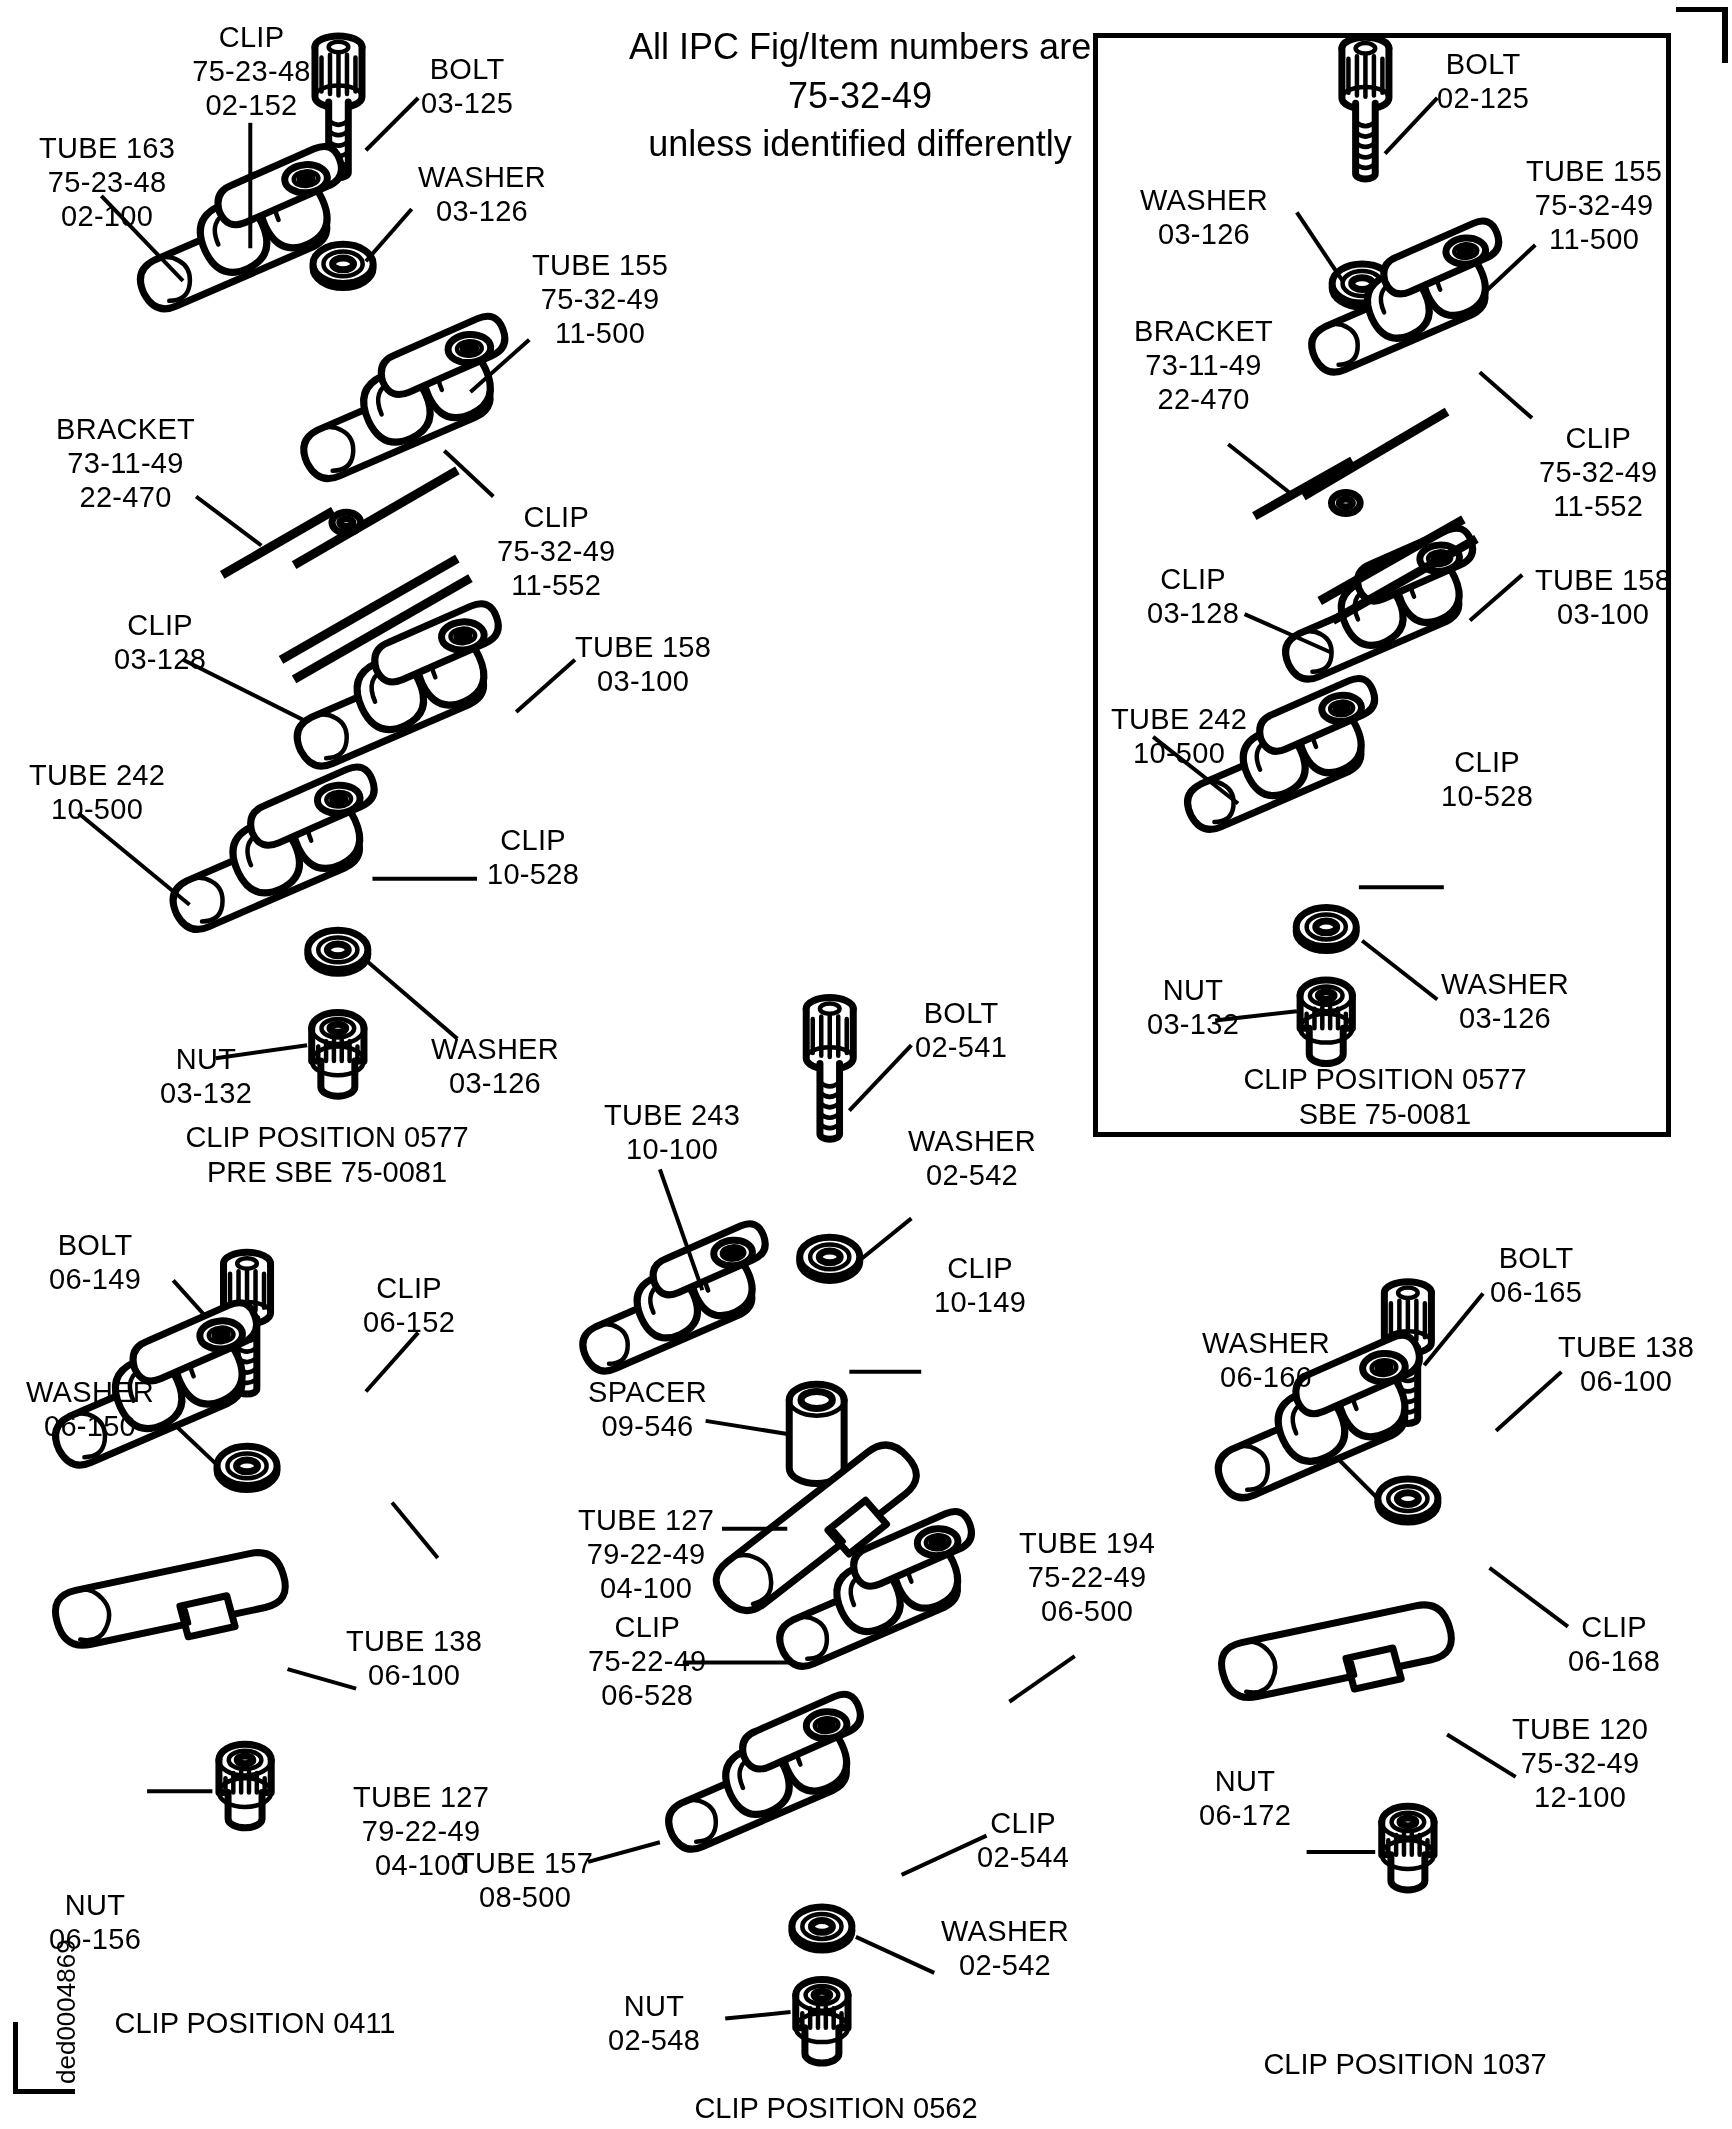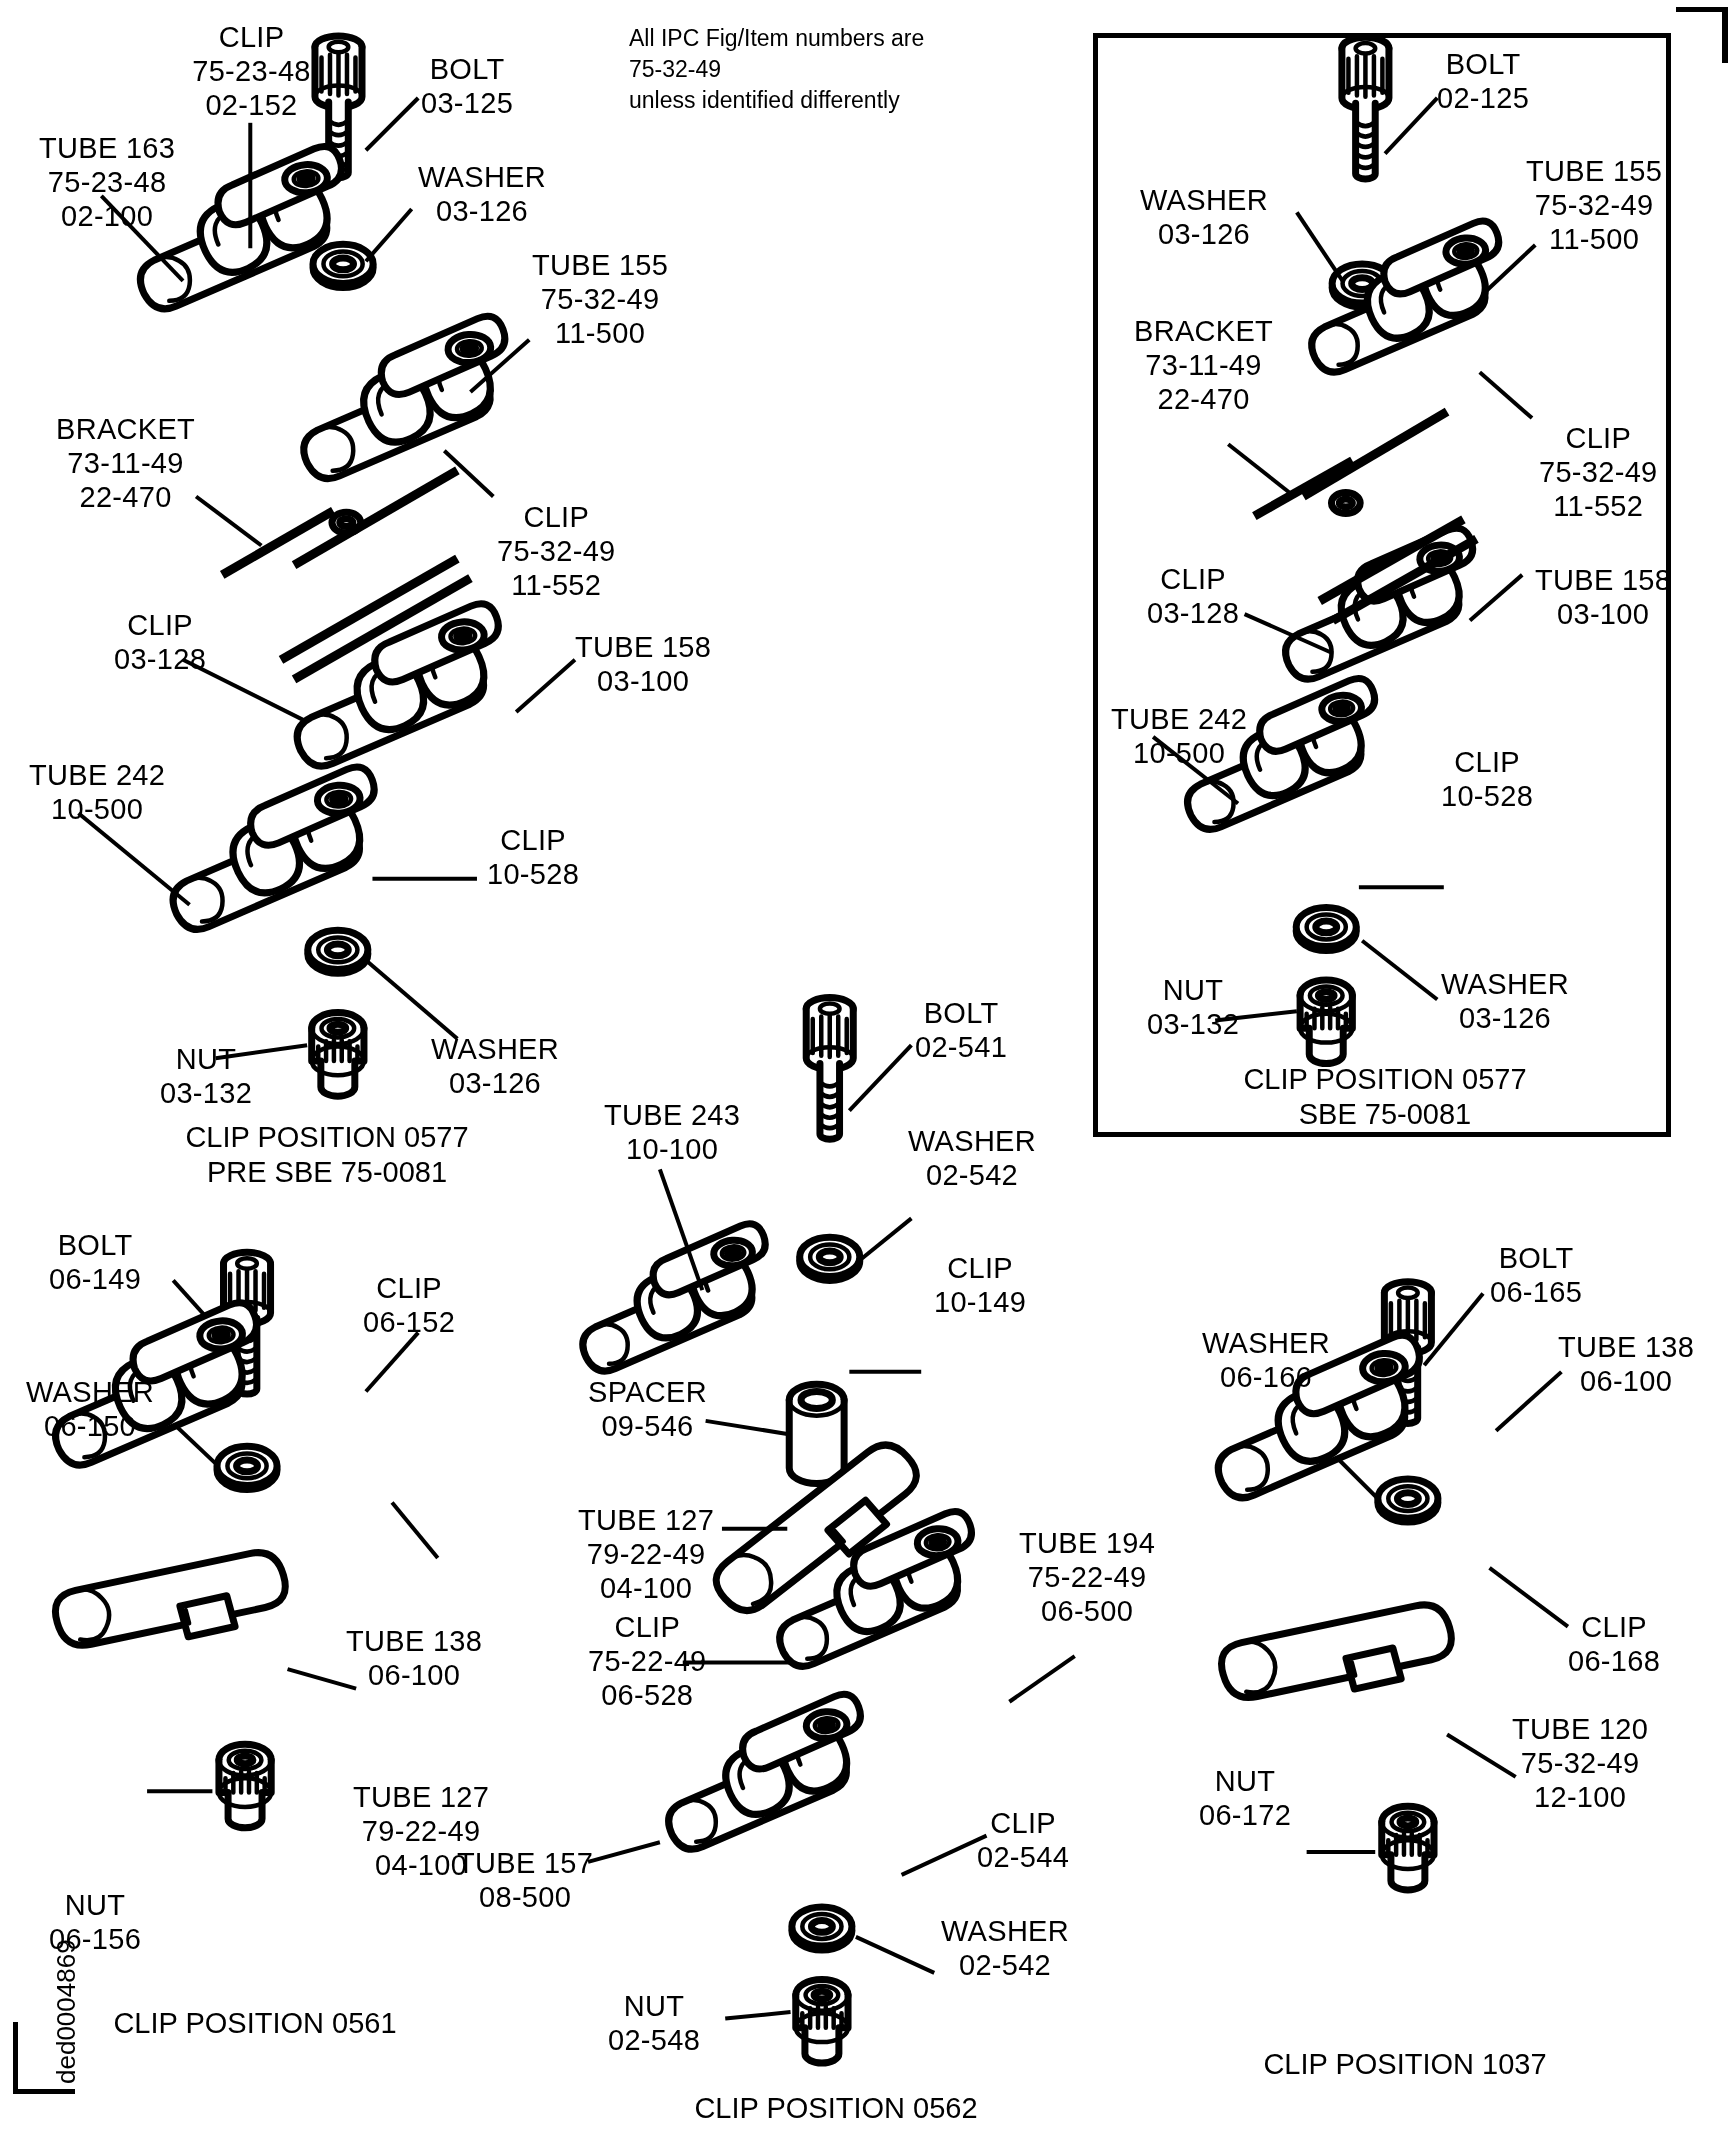--- a/index.html
+++ b/index.html
@@ -1,20 +1,20 @@
 <!DOCTYPE html>
 <html style="font-size:10.5px"><head>
 <meta charset="utf-8">
 <style>
   html,body{margin:0;padding:0;background:#fff;}
   #page{position:relative;width:1732px;height:2129px;background:#fff;
         font-family:"Liberation Sans","DejaVu Sans",sans-serif;color:#000;overflow:hidden;}
   .lbl{position:absolute;font-size:29px;line-height:1.18;white-space:pre;letter-spacing:0.3px;text-align:center;}
   .lbl.c{text-align:center;}
-  .note{position:absolute;font-size:23px;line-height:1.35;white-space:pre;}
+  .note{position:absolute;font-size:36px;line-height:1.35;white-space:pre;text-align:center;}
   .caption{position:absolute;font-size:29px;line-height:1.2;text-align:center;white-space:pre;}
   #inset{position:absolute;border:5.9px solid #000;box-sizing:border-box;}
   .cornermark{position:absolute;}
   .cornermark .h{position:absolute;background:#000;}
   .cornermark .v{position:absolute;background:#000;}
   #docid{position:absolute;font-size:26px;white-space:nowrap;
          transform-origin:0 0;transform:rotate(-90deg);}
   #docid-bracket{position:absolute;}
   #docid-bracket .h{position:absolute;background:#000;}
   #docid-bracket .v{position:absolute;background:#000;}
@@ -344,21 +344,21 @@
 06-152</div>
   <div class="lbl" style="left:26px;top:1375px;">WASHER
 06-150</div>
   <div class="lbl" style="left:346px;top:1624px;">TUBE 138
 06-100</div>
   <div class="lbl" style="left:353px;top:1780px;">TUBE 127
 79-22-49
 04-100</div>
   <div class="lbl" style="left:49px;top:1888px;">NUT
 06-156</div>
-  <div class="caption" style="left:46px;top:2006px;width:418px;">CLIP POSITION 0561</div>
+  <div class="caption" style="left:46px;top:2006px;width:418px;">CLIP POSITION 0411</div>
 
   <div class="lbl" style="left:915px;top:996px;">BOLT
 02-541</div>
   <div class="lbl" style="left:604px;top:1098px;">TUBE 243
 10-100</div>
   <div class="lbl" style="left:908px;top:1124px;">WASHER
 02-542</div>
   <div class="lbl" style="left:934px;top:1251px;">CLIP
 10-149</div>
   <div class="lbl" style="left:588px;top:1375px;">SPACER

